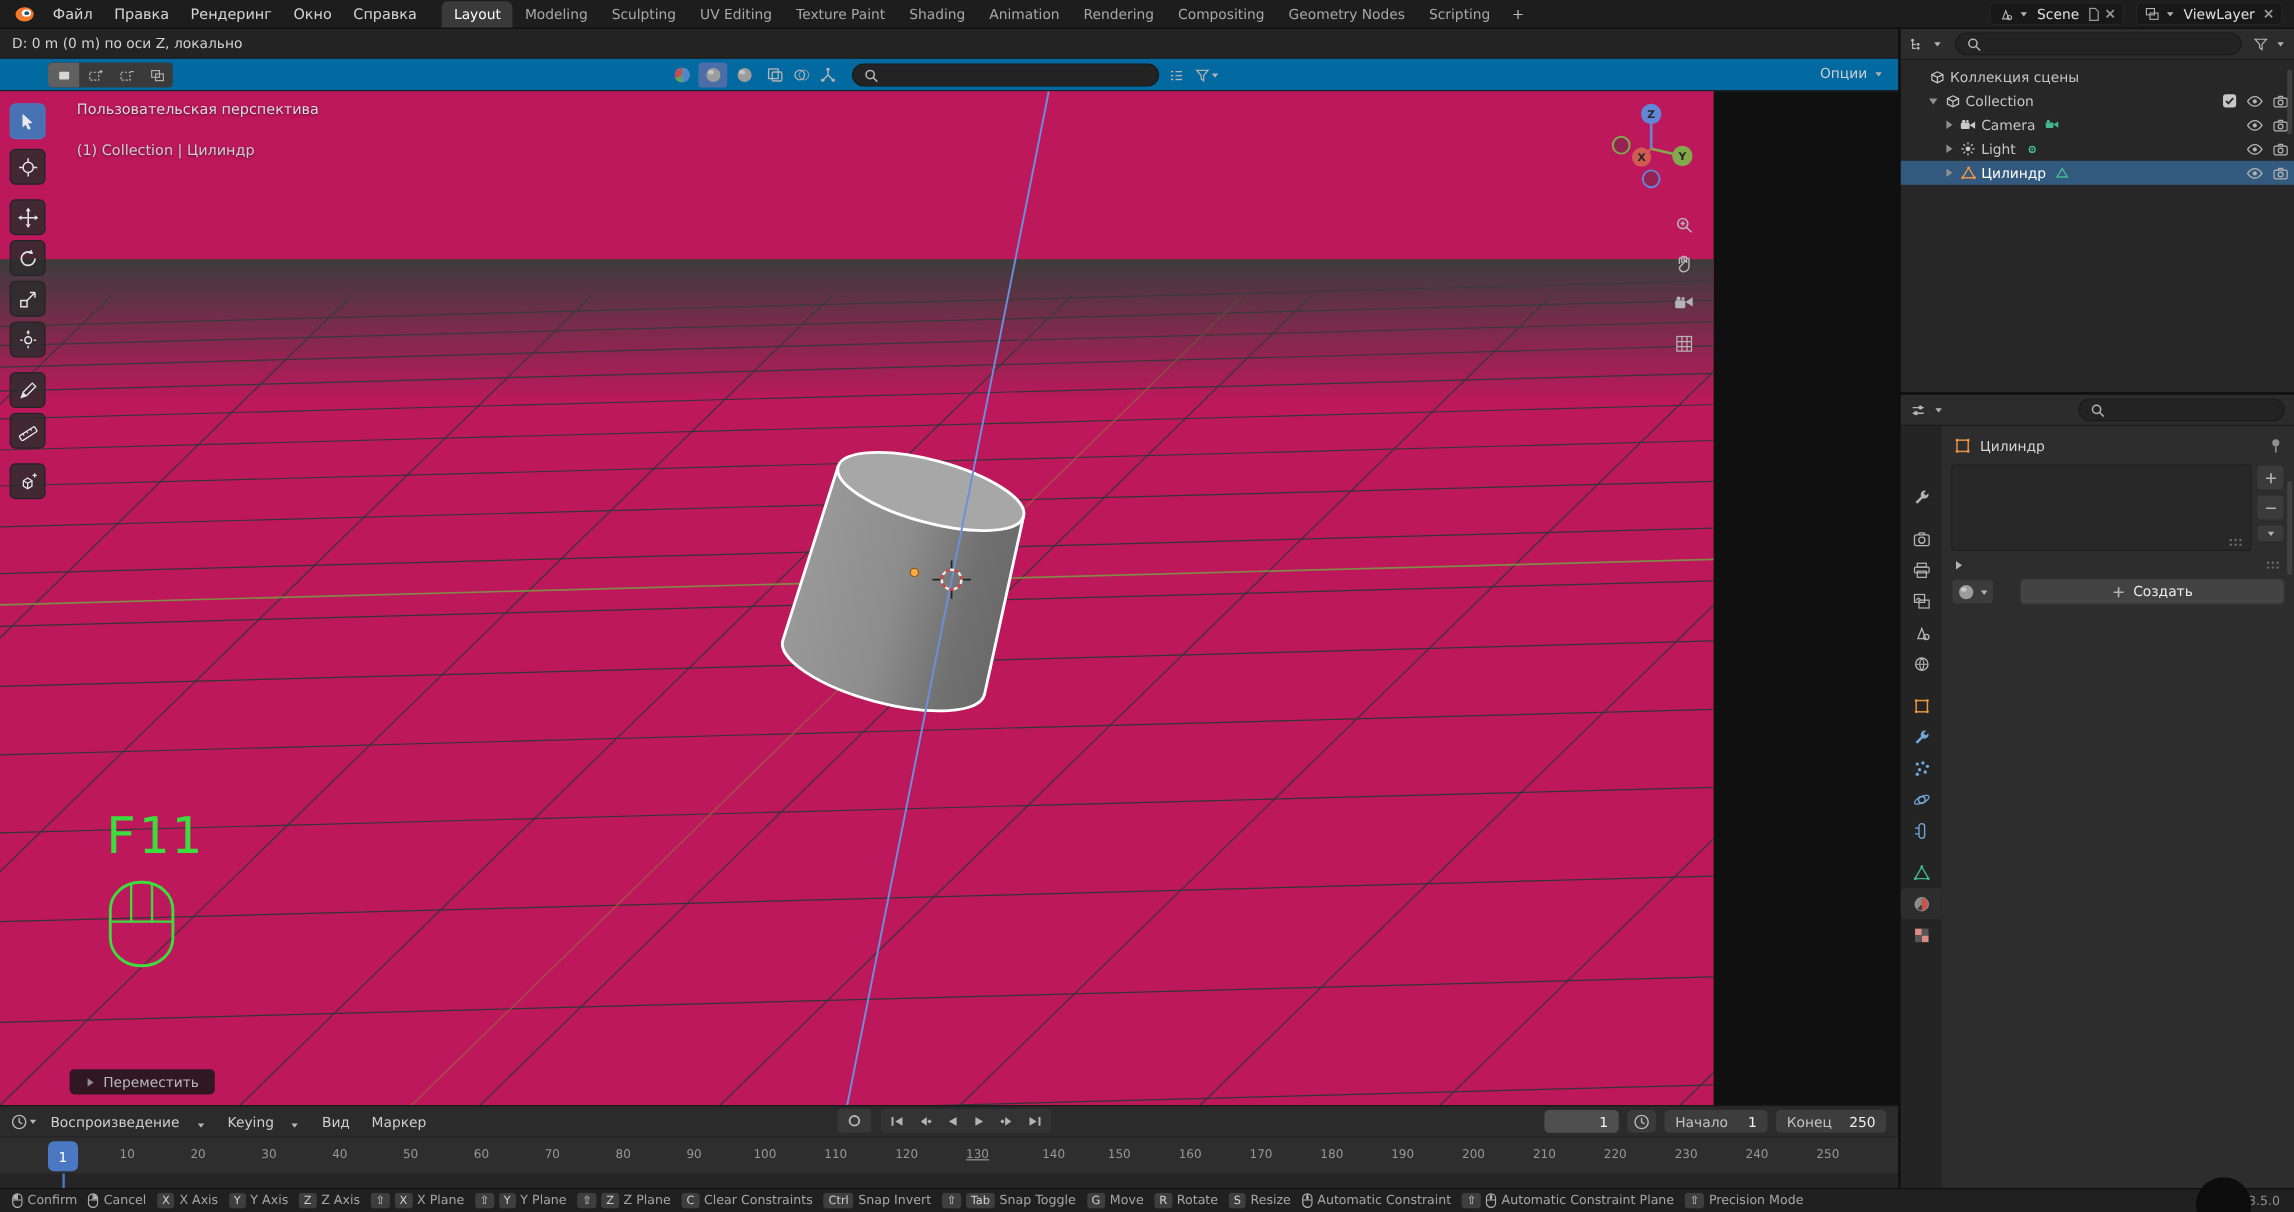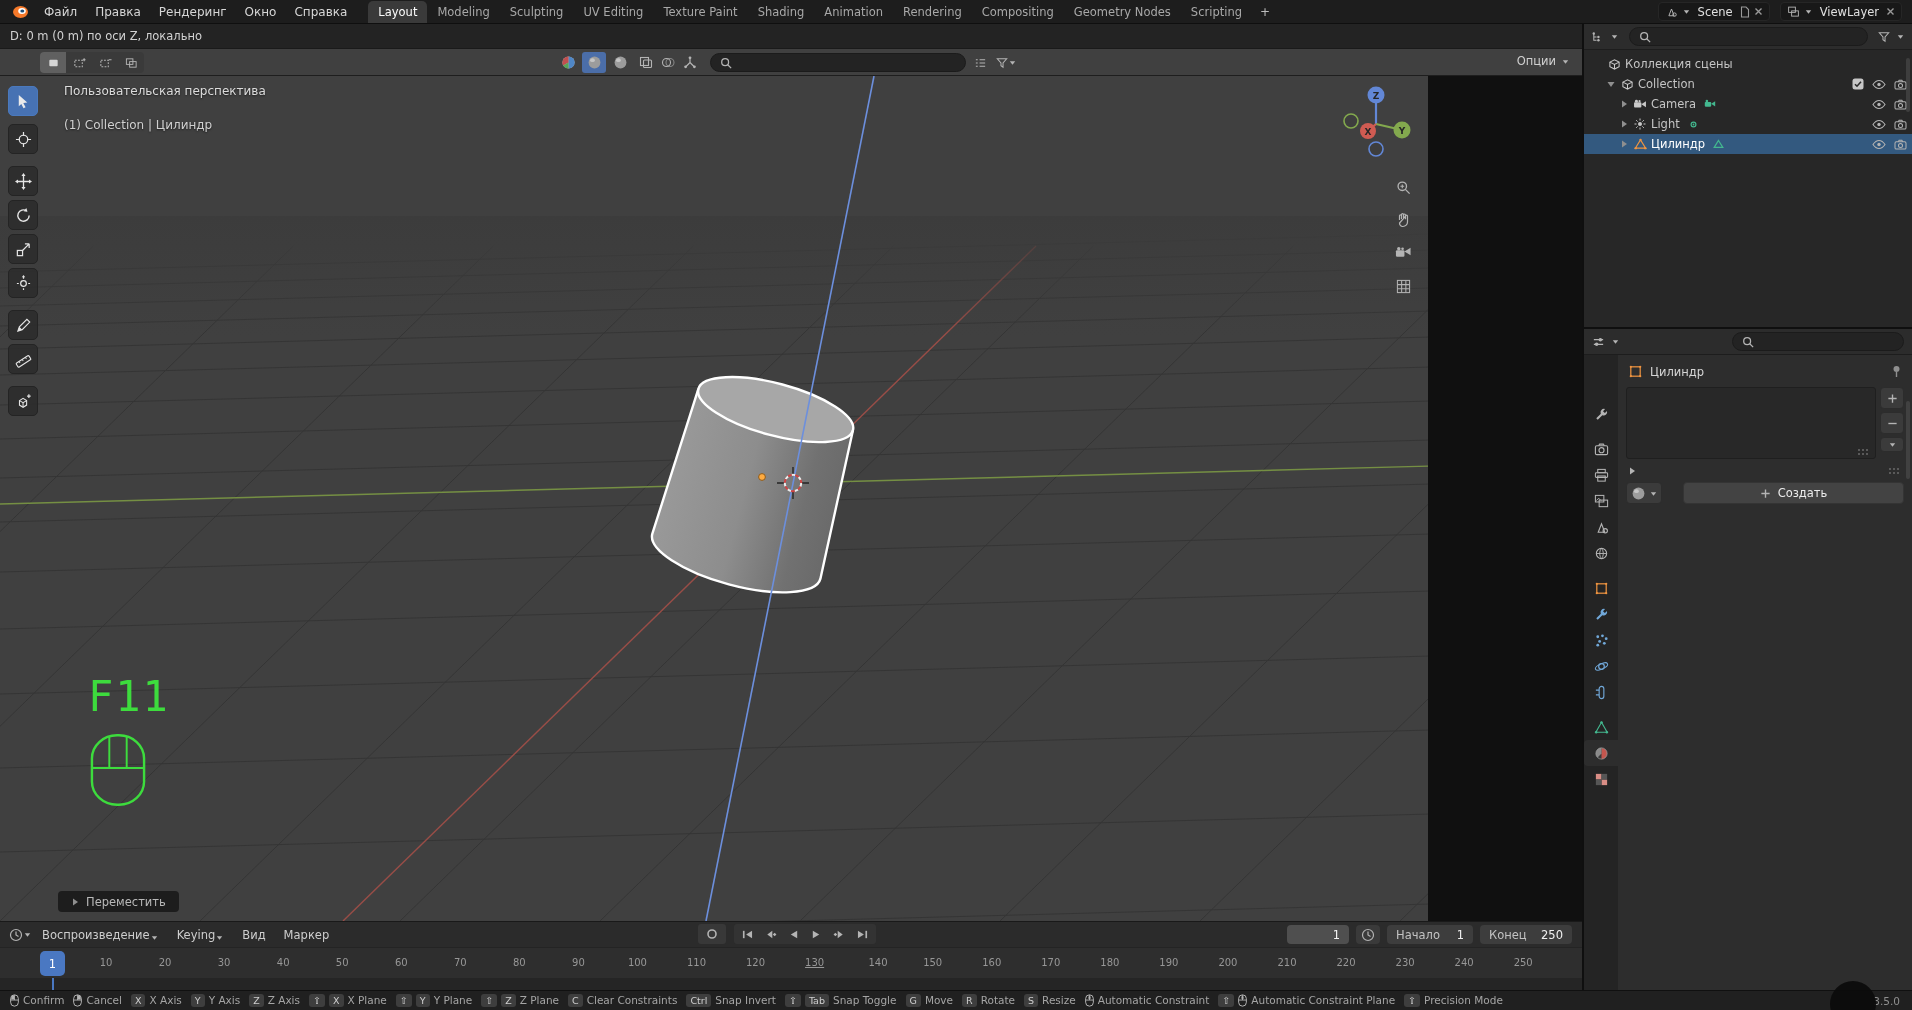--- a/index.html
+++ b/index.html
@@ -17,53 +17,53 @@
 .ws-tab{padding:4px 10px;font-size:11.5px;color:#a8a8a8;border-radius:5px 5px 0 0;white-space:nowrap}
 .ws-tab.active{background:#3a3a3a;color:#fdfdfd}
 .ws-plus{padding:3px 8px;color:#bdbdbd}
 #topbar-right{margin-left:auto;display:flex;align-items:flex-start;gap:10px;padding-right:4px}
 .db-sel{display:flex;align-items:center;gap:4px;background:#181818;border:1px solid #262626;border-radius:4px;padding:1px 6px;height:19px}
 .db-sel .lbl{color:#e0e0e0;font-size:11.5px;padding:0 3px;white-space:nowrap}
 .mini-btn{color:#9a9a9a}
 
 
 #vp-modal{position:absolute;left:0;top:24px;width:1582px;height:25px;background:#232323;display:flex;align-items:center;padding-left:10px;color:#d2d2d2;font-size:11.5px;border-bottom:1px solid #1a1a1a}
-#vp-toolbar{position:absolute;left:0;top:49px;width:1582px;height:27px;background:#404040;border-bottom:1px solid #1e1e1e}
+#vp-toolbar{position:absolute;left:0;top:49px;width:1582px;height:27px;background:#0369a1;border-bottom:1px solid #1e1e1e}
 .seg-group{position:absolute;left:40px;top:3px;display:flex;background:#3a3a3a;border-radius:4px;overflow:hidden}
 .seg-btn{width:26px;height:21px;display:flex;align-items:center;justify-content:center;color:#cfcfcf}
 .seg-btn.pressed{background:#606060}
 #vt-center{position:absolute;left:556px;top:3px;display:flex;align-items:center;gap:4px}
 .vt-btn{width:24px;height:21px;border-radius:3px;display:flex;align-items:center;justify-content:center;color:#c5c5c5}
 .vt-btn.active{background:#4b6ea9}
 .vt-small{width:20px}
 .search-box{display:flex;align-items:center;gap:6px;background:#232323;border:1px solid #1b1b1b;border-radius:10px;height:19px;padding:0 9px;color:#8f8f8f}
 #vp-search{width:256px;margin-left:6px}
 #vp-options{position:absolute;right:12px;top:5px;display:flex;align-items:center;gap:5px;color:#d0d0d0;font-size:11.5px}
 
 
-#vp-canvas{position:absolute;left:0;top:76px;width:1428px;height:845px;background:#404040;overflow:hidden}
+#vp-canvas{position:absolute;left:0;top:76px;width:1428px;height:845px;background:#be185d;overflow:hidden}
 #vp-head-text{position:absolute;left:64px;top:8px;color:#dcdcdc;text-shadow:0 1px 2px rgba(0,0,0,.55)}
 #vp-head-text .l1{font-size:12px}
 #vp-head-text .l2{font-size:12px;margin-top:20px;color:#d0d0d0}
 #tool-col{position:absolute;left:8px;top:10px;display:flex;flex-direction:column}
 .tool-btn{width:30px;height:30px;background:rgba(43,43,43,.85);border:1px solid #242424;border-radius:5px;display:flex;align-items:center;justify-content:center}
 .tool-btn.active{background:#4772b3;border-color:#4a79bd}
 #gizmo{position:absolute;right:6px;top:2px}
 #nav-col{position:absolute;right:14px;top:100px;display:flex;flex-direction:column;gap:11px;color:#c9c9c9}
 .nav-btn{width:22px;height:22px;display:flex;align-items:center;justify-content:center}
 #screencast{position:absolute;left:88px;top:596px;color:#3ddc3d}
 #screencast .key{font-family:"DejaVu Sans Mono","Liberation Mono",monospace;font-size:42px;letter-spacing:2px}
 #screencast svg{margin-top:12px;margin-left:2px}
 #op-pill{position:absolute;left:58px;bottom:9px;background:rgba(24,24,24,.85);border-radius:4px;height:21px;display:flex;align-items:center;gap:7px;padding:0 13px;color:#b9b9b9;font-size:11.5px}
 
 
 #timeline{position:absolute;left:0;top:921px;width:1582px;height:69px;background:#2b2b2b;border-top:1px solid #191919}
 #tl-header{position:relative;height:25px;display:flex;align-items:center;padding:0 8px;gap:2px}
 #tl-menus{display:flex;align-items:center;gap:2px}
-.tl-menu{padding:3px 8px;color:#cecece;font-size:11.5px;display:flex;align-items:flex-end;gap:0;white-space:nowrap}
+.tl-menu{padding:3px 8px;color:#cecece;font-size:11.5px;display:flex;align-items:flex-end;gap:13px;white-space:nowrap}
 #tl-transport{position:absolute;left:698px;top:2px;display:flex;align-items:center;gap:8px}
 .tr-rec{width:28px;height:20px;background:#383838;border-radius:3px;display:flex;align-items:center;justify-content:center;color:#cfcfcf}
 .tr-group{display:flex;background:#333333;border-radius:3px;padding:0 2px}
 .tr-btn{width:23px;height:20px;display:flex;align-items:center;justify-content:center;color:#d2d2d2}
 #tl-fields{position:absolute;right:10px;top:3px;display:flex;align-items:center;gap:7px}
 .num-f{background:#4f4f4f;border-radius:4px;height:19px;display:flex;align-items:center;justify-content:flex-end;padding:0 9px;color:#f4f4f4;font-size:11.5px;width:62px}
 .range-f{background:#3d3d3d;border-radius:4px;height:19px;display:flex;align-items:center;justify-content:space-between;padding:0 9px;font-size:11.5px}
 .range-f .rl{color:#c2c2c2;margin-right:12px}
 .range-f .rv{color:#f0f0f0}
 .icon-btn{width:24px;height:19px;background:#3a3a3a;border-radius:4px;display:flex;align-items:center;justify-content:center;color:#c5c5c5}

